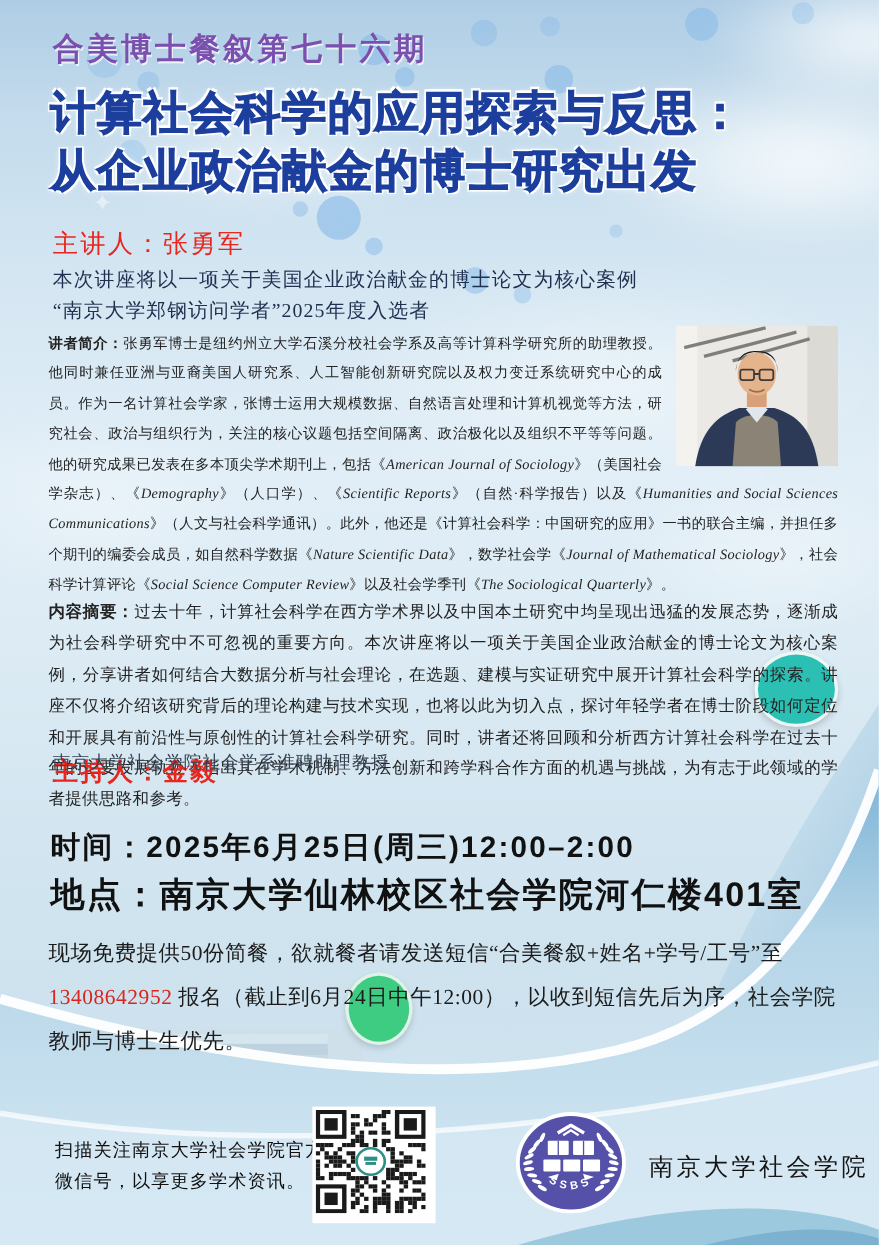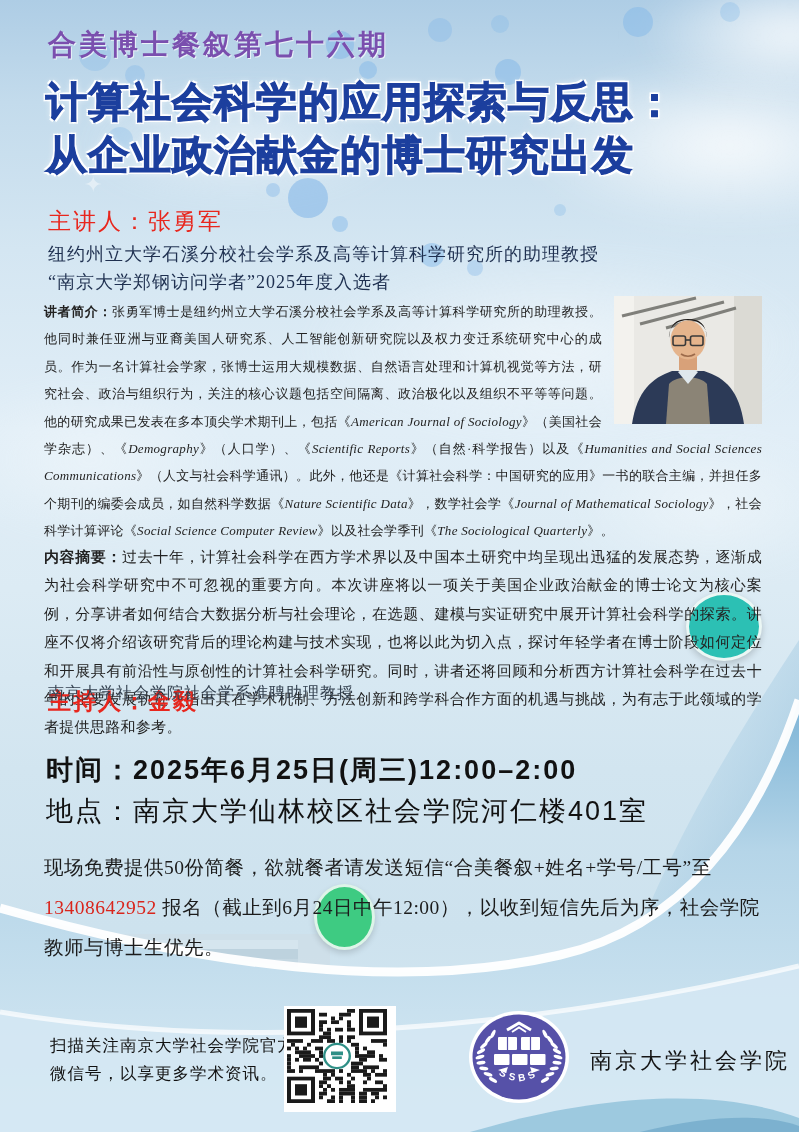--- a/index.html
+++ b/index.html
@@ -21,21 +21,21 @@
   .bio{left:44px;top:298px;width:718px;font-size:13px;line-height:27.4px;color:#232323;
     font-family:"Liberation Serif",serif;text-align:justify;letter-spacing:.3px;z-index:10;}
   .photo{float:right;width:148px;height:128px;margin:-2px 0 6px 12px;overflow:hidden;}
   .abstract{left:44px;top:510px;width:718px;font-size:15px;line-height:28.4px;color:#232323;
     font-family:"Liberation Serif",serif;text-align:justify;letter-spacing:.3px;z-index:10;margin-top:33px;}
   .it{font-style:italic;}
   .bd{font-weight:bold;}
   .host-line{left:48px;top:686px;font-size:23px;font-weight:bold;color:#e8261d;letter-spacing:2px;z-index:10;}
   .host-affil{left:48px;top:683px;font-size:16px;color:#33404f;font-family:Liberation Sans, sans-serif;letter-spacing:1px;z-index:10;}
   .sched-line{left:46px;top:752px;font-size:27px;font-weight:bold;color:#111;letter-spacing:2px;z-index:10;}
-  .sched-line2{left:46px;top:793px;font-size:27px;font-weight:normal;color:#111;letter-spacing:2px;z-index:10;}
+  .sched-line2{left:46px;top:793px;font-size:31px;font-weight:bold;color:#111;letter-spacing:2px;z-index:10;}
   .meal{left:44px;top:848px;width:720px;font-size:19.5px;line-height:40px;color:#1b1b1b;
     font-family:"Liberation Serif",serif;letter-spacing:.5px;z-index:10;}
   .circle-teal{left:686px;top:592px;width:70px;height:63px;border-radius:50%;background:#2cc0b4;
     border:3px solid rgba(245,250,249,.95);box-shadow:0 3px 7px rgba(0,0,0,.18);z-index:5;}
   .circle-green{left:314px;top:884px;width:55px;height:60px;border-radius:50%;background:#3ecb82;
     border:3px solid rgba(240,248,244,.9);box-shadow:0 3px 6px rgba(0,0,0,.15);z-index:5;}
   .qr-caption{left:50px;top:1032px;font-size:16.5px;line-height:28px;color:#111;
     font-family:"Liberation Serif",serif;letter-spacing:1px;z-index:12;}
   .qr-card{left:284px;top:1006px;width:106px;height:100px;background:#fff;padding:3px;z-index:12;}
   .emblem{left:468px;top:1010px;width:102px;height:94px;z-index:12;}
@@ -159,21 +159,21 @@
     <div>从企业政治献金的博士研究出发</div>
   </div>
 
   <div class="abs series-title">合美博士餐叙第七十六期</div>
 
   <div class="abs speaker-line">
     <span>主讲人：</span><span>张勇军</span>
   </div>
 
   <div class="abs affiliation">
-    <div>纽约州立大学石溪分校社会学系及高等计算科学研究所的助理教授</div>
+    <div>本次讲座将以一项关于美国企业政治献金的博士论文为核心案例</div>
     <div>“南京大学郑钢访问学者”2025年度入选者</div>
   </div>
 
   <div class="abs bio">
     <span class="photo">
       <svg width="148" height="128" viewBox="0 0 148 128">
         <rect width="148" height="128" fill="#eae9e5"></rect>
         <rect x="0" y="0" width="20" height="128" fill="#f3f2ee"></rect>
         <rect x="120" y="0" width="28" height="128" fill="#dbdad4"></rect>
         <g stroke="#6d6d68" stroke-width="3" opacity="0.85">

